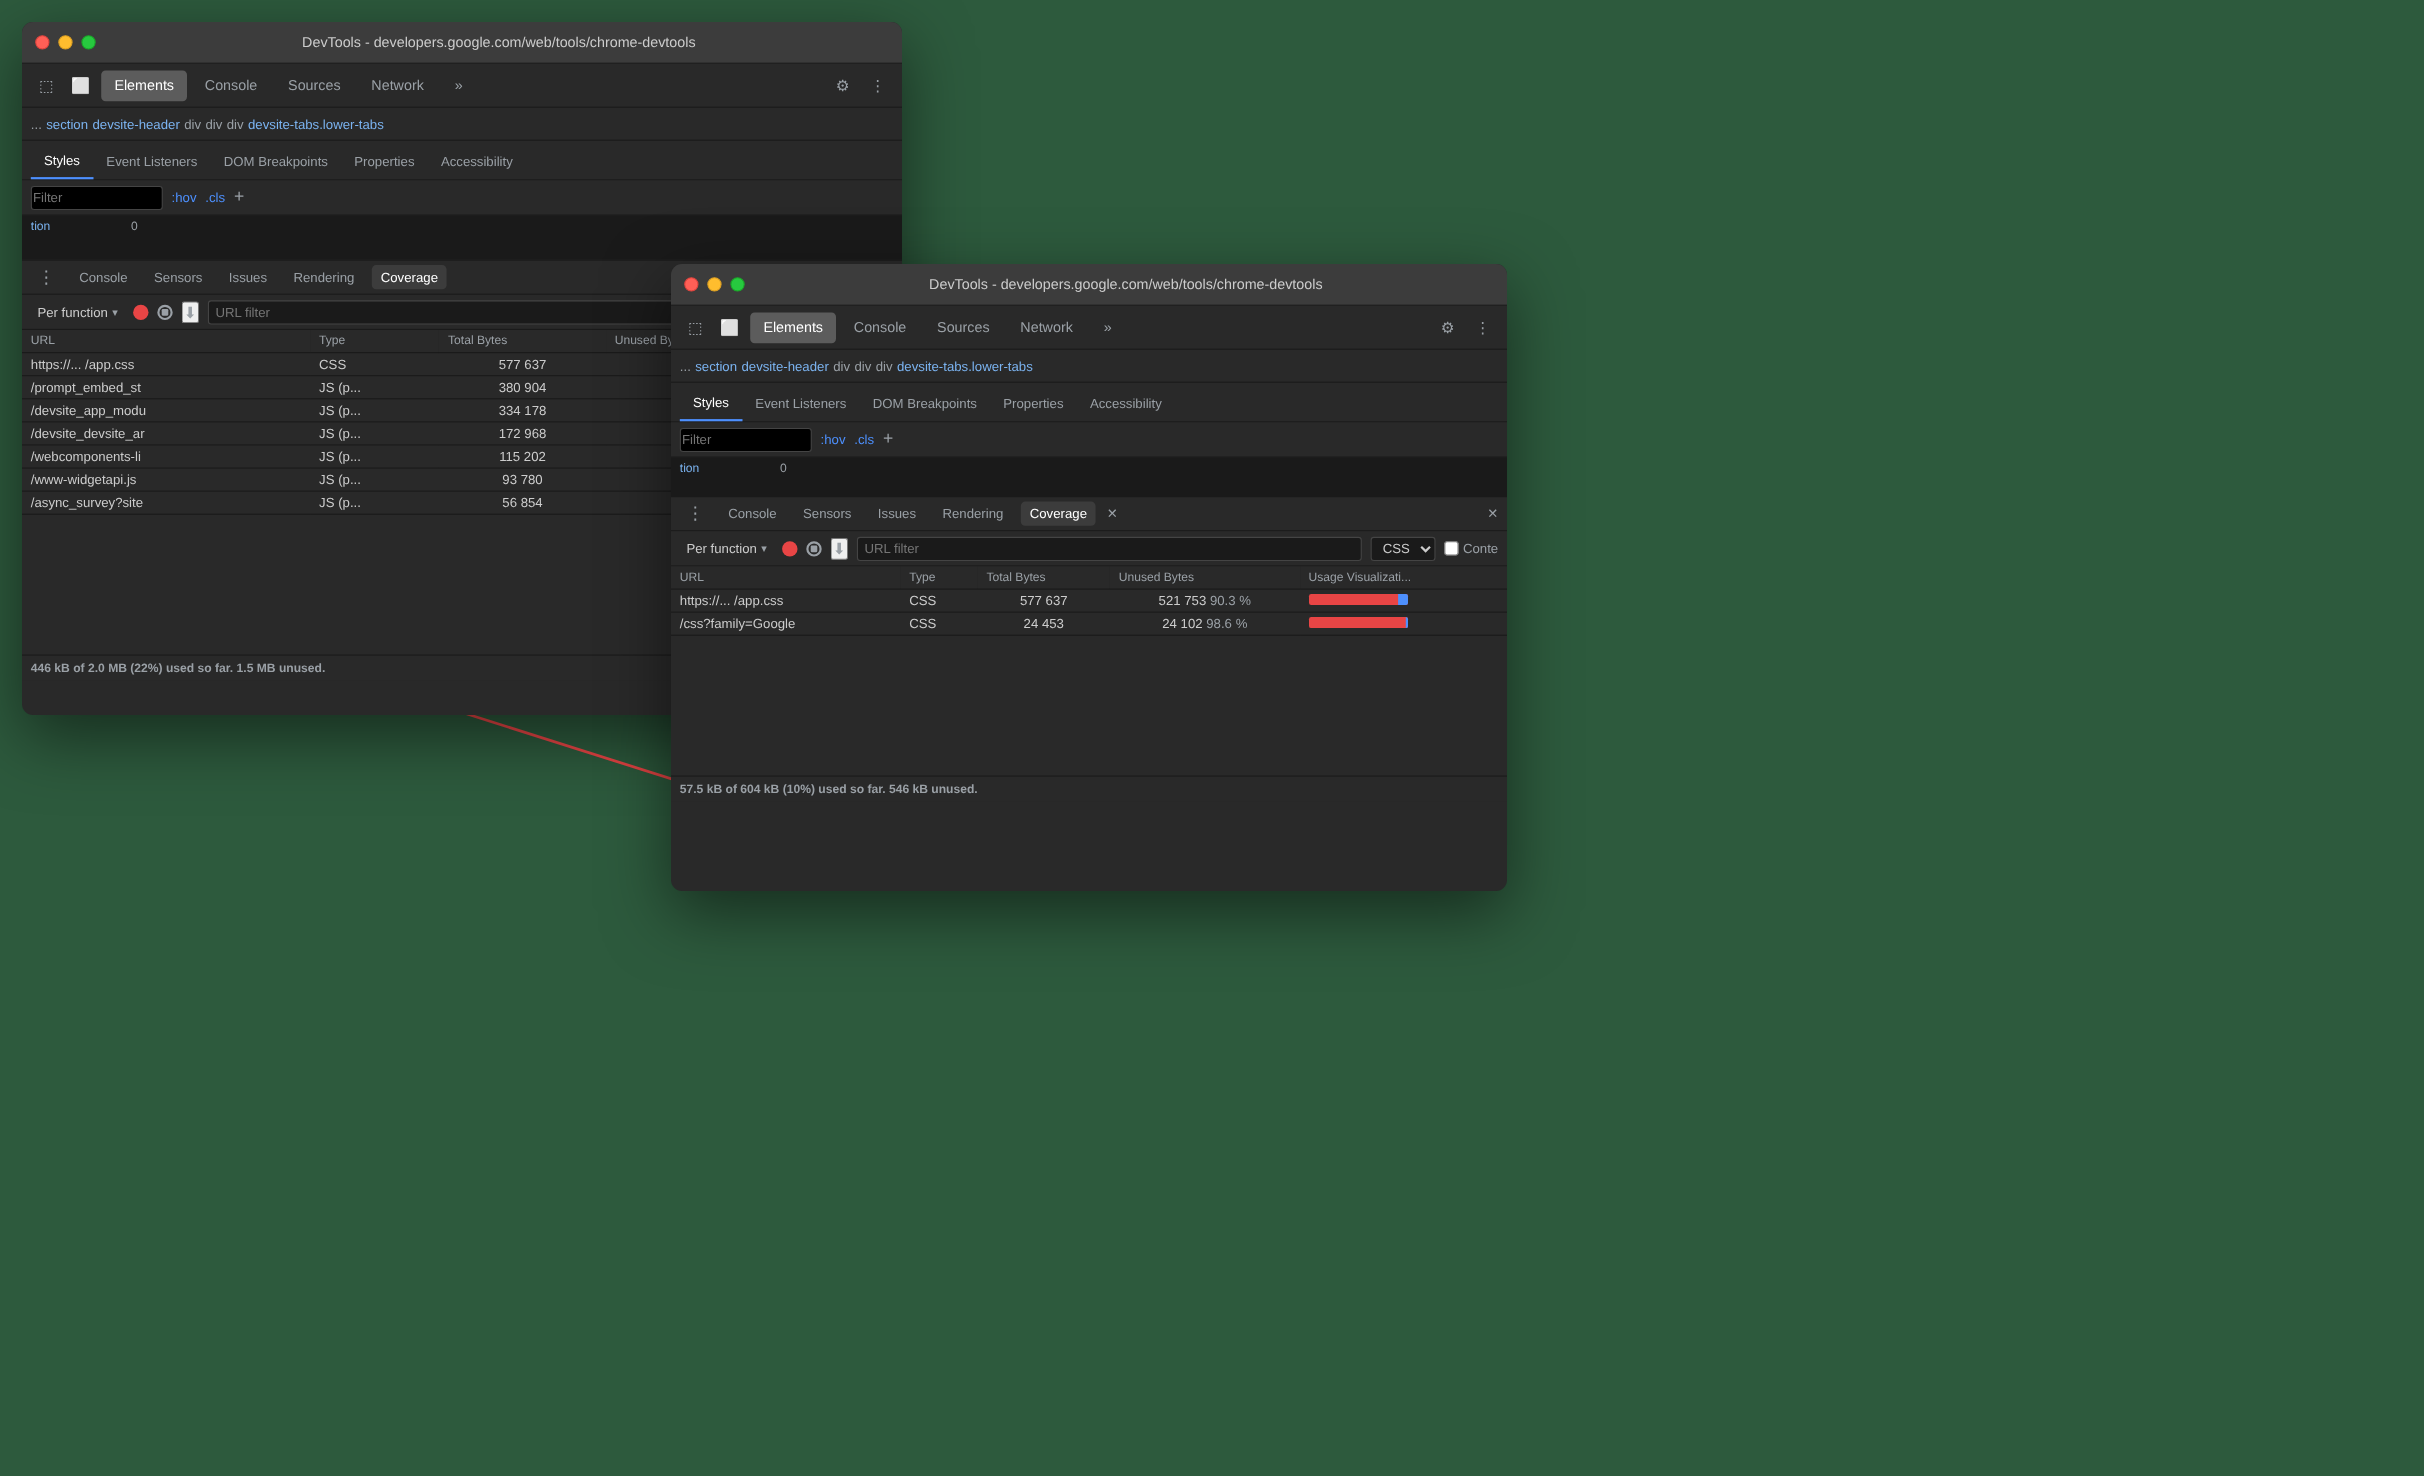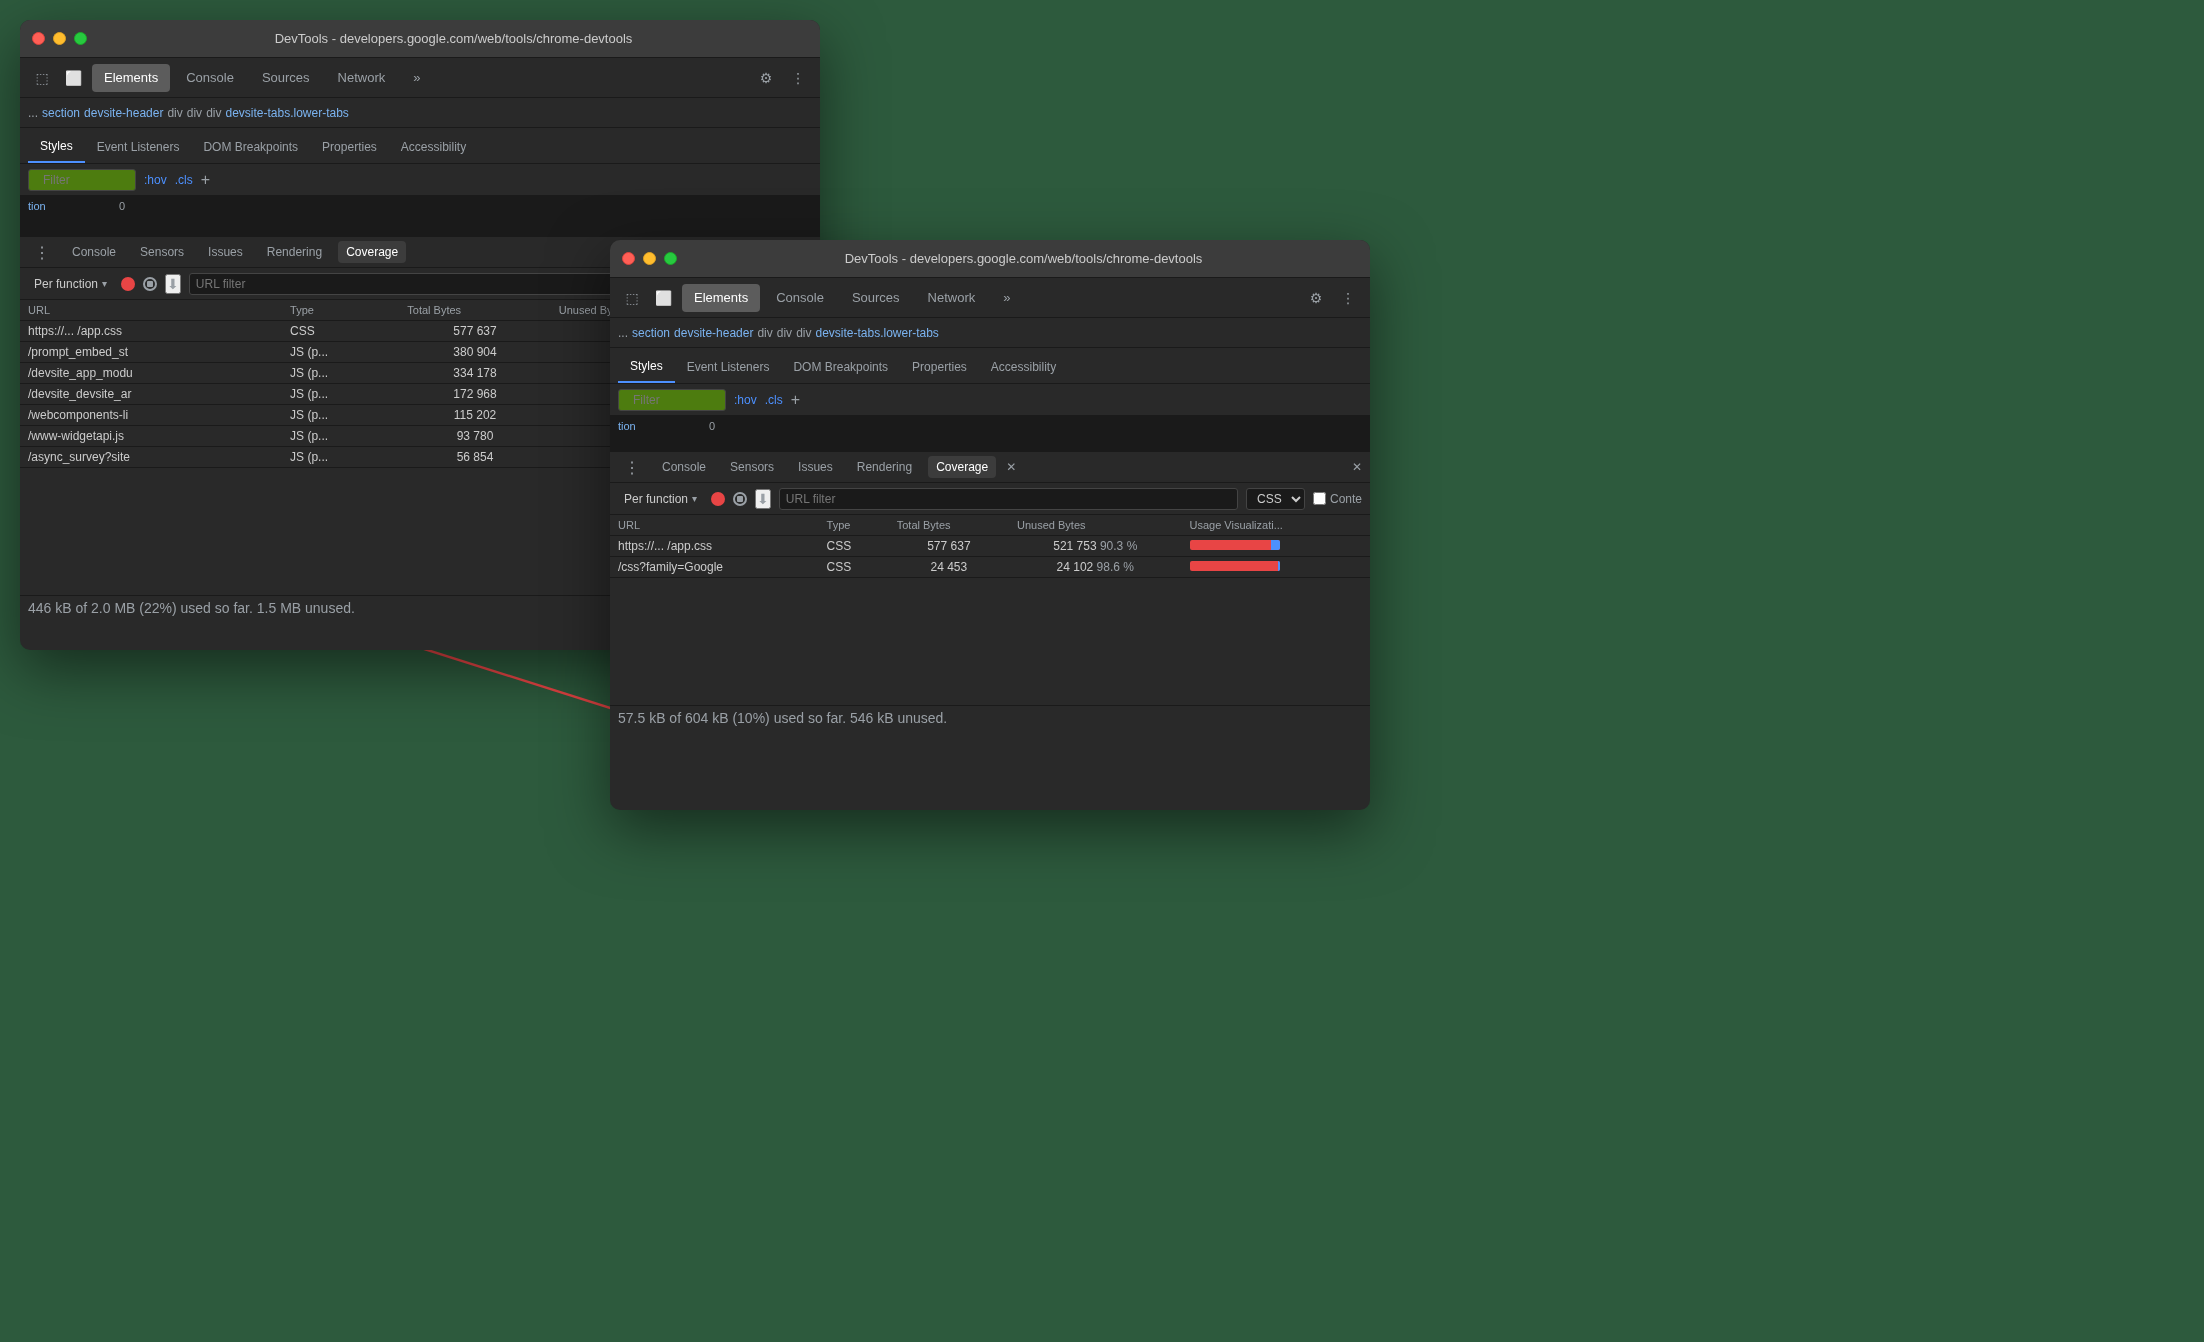--- a/index.html
+++ b/index.html
@@ -154,28 +154,28 @@
       background: #292929;
       height: 32px;
       display: flex;
       align-items: center;
       padding: 0 8px;
       gap: 8px;
       border-bottom: 1px solid #1a1a1a;
     }
 
     .filter-input {
-      background: #4d7c0f;
+      background: #000000;
       border: 1px solid #444;
       border-radius: 3px;
       color: #ccc;
       font-size: 12px;
       height: 22px;
-      padding: 0 14px;
-      width: 108px;
+      padding: 0 1px;
+      width: 120px;
     }
 
     .filter-tag {
       color: #4d90fe;
       font-size: 12px;
     }
 
     .filter-plus {
       color: #9aa0a6;
       font-size: 16px;
@@ -306,23 +306,24 @@
     .table-url { color: #7bb3f0; }
     .table-type { color: #ccc; }
     .table-number { text-align: center; }
 
     .status-bar {
       background: #292929;
       height: 24px;
       display: flex;
       align-items: center;
       padding: 0 8px;
-      font-size: 14px;
+      font-size: 11px;
       color: #9aa0a6;
       border-top: 1px solid #1a1a1a;
+      font-weight: bold;
     }
 
     
     .arrow-canvas {
       position: absolute;
       top: 0;
       left: 0;
       width: 2204px;
       height: 1342px;
       pointer-events: none;

